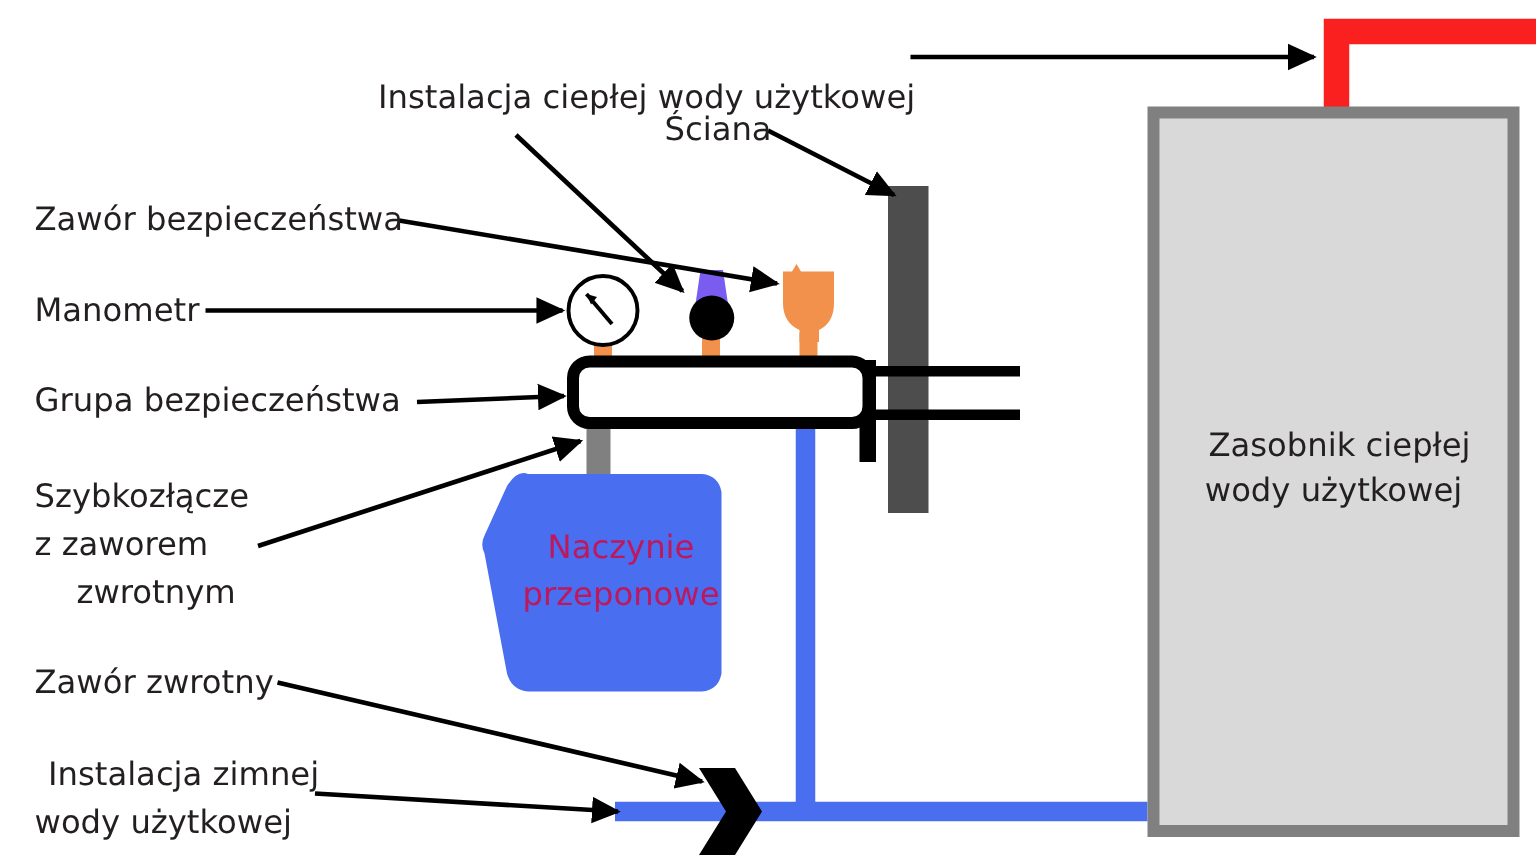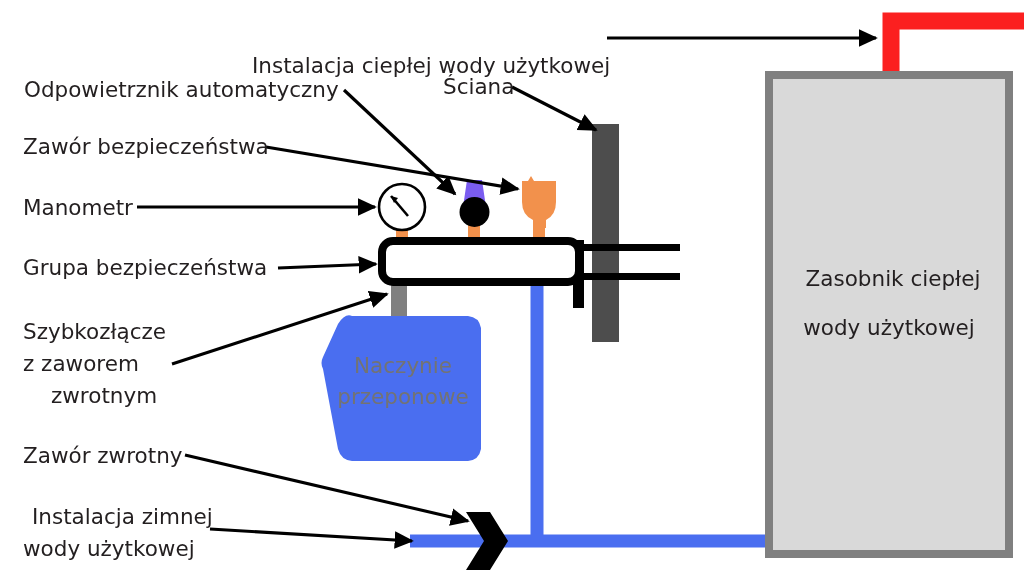--- a/index.html
+++ b/index.html
@@ -41,21 +41,21 @@
   }
   .lbl-title { font-size: 21.5px; }
   .in-shape {
     position: absolute;
     text-align: center;
     white-space: pre-line;
     line-height: 31px;
     font-size: 21.5px;
     font-family: "DejaVu Sans", "Liberation Sans", sans-serif;
   }
-  .vessel-text { color: #737373; }
+  .vessel-text { color: #be185d; padding-left: 11px; }
   .tank-text { color: #231f20; }
 </style>
 </head>
 <body>
 
 <div id="diagram-root">
 
   <svg id="diagram-svg" viewBox="0 0 1024 576" xmlns="http://www.w3.org/2000/svg">
     <defs>
       <marker id="arrowhead" markerWidth="7" markerHeight="7" refX="5.6" refY="3.1" orient="auto" markerUnits="strokeWidth">
@@ -143,21 +143,20 @@
       <line x1="172" y1="364" x2="387" y2="294" marker-end="url(#arrowhead)"></line>
 
       <line x1="185" y1="455" x2="468" y2="521" marker-end="url(#arrowhead)"></line>
 
       <line x1="210" y1="529" x2="412" y2="541" marker-end="url(#arrowhead)"></line>
     </g>
   </svg>
 
   <div class="lbl lbl-title" style="left:252px; top:23px;margin-top:28px;">Instalacja ciepłej wody użytkowej</div>
 
-  <div class="lbl" style="left:24px; top:75px;">Odpowietrznik automatyczny</div>
 
   <div class="lbl" style="left:443px; top:72px;">Ściana</div>
 
   <div class="lbl" style="left:23px; top:132px;">Zawór bezpieczeństwa</div>
 
   <div class="lbl" style="left:23px; top:193px;">Manometr</div>
 
   <div class="lbl" style="left:23px; top:317px;">Szybkozłącze</div>
 
   <div class="lbl" style="left:23px; top:253px;">Grupa bezpieczeństwa</div>
@@ -165,16 +164,16 @@
   <div class="lbl" style="left:23px; top:381px;margin-left:28px;">zwrotnym</div>
 
   <div class="lbl" style="left:23px; top:441px;">Zawór zwrotny</div>
 
   <div class="lbl" style="left:32px; top:502px;">Instalacja zimnej</div>
   <div class="lbl" style="left:23px; top:534px;">wody użytkowej</div>
 
   <div class="in-shape vessel-text" style="left:323px; top:350px; width:160px;">Naczynie</div>
   <div class="in-shape vessel-text" style="left:323px; top:381px; width:160px;">przeponowe</div>
 
-  <div class="in-shape tank-text" style="left:773px; top:263px; width:240px;">Zasobnik ciepłej</div>
+  <div class="in-shape tank-text" style="left:773px; top:282px; width:240px;">Zasobnik ciepłej</div>
   <div class="in-shape tank-text" style="left:773px; top:312px; width:232px;">wody użytkowej</div>
 
 </div>
 
 </body></html>

